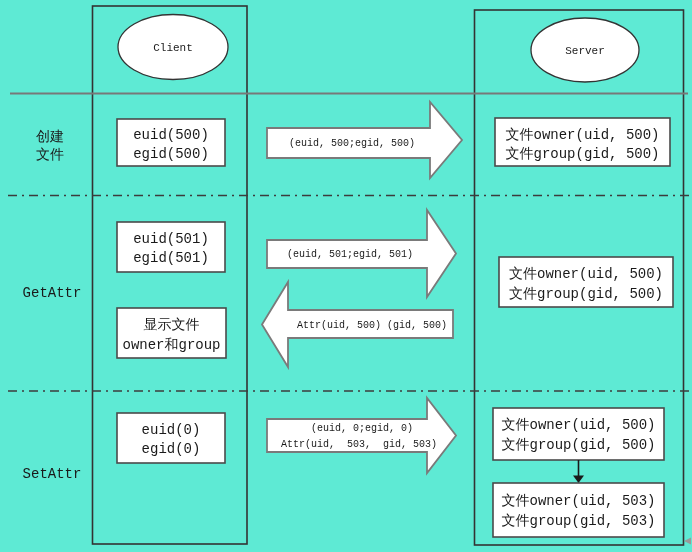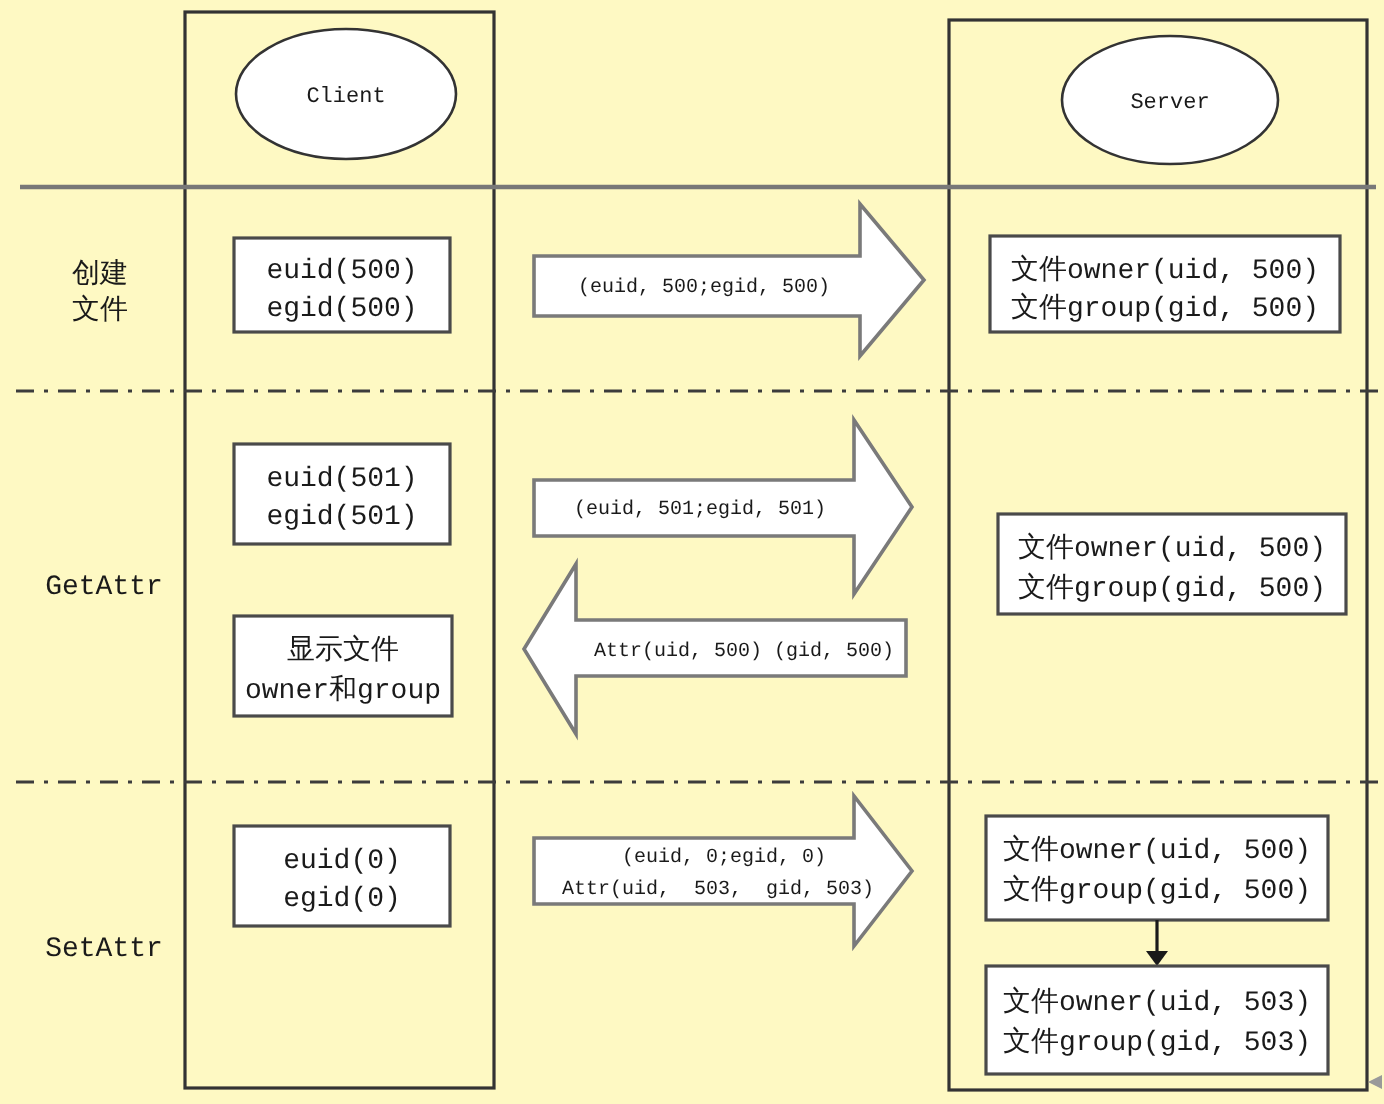--- a/index.html
+++ b/index.html
@@ -1,17 +1,17 @@
 <!DOCTYPE html>
 <html><head>
 <meta charset="utf-8">
 <style>
   html,body { margin:0; padding:0; background:#ffffff; }
   .canvas {
-    width:692px; height:552px; position:relative; background:#fef9c3;
+    width:692px; height:552px; position:relative; background:#5eead4;
     font-family:"Liberation Mono","DejaVu Sans Mono",monospace;
   }
   svg { display:block; }
   svg text {
     font-family:"Liberation Mono","DejaVu Sans Mono",monospace;
     fill:#1a1a1a;
   }
   .t14 { font-size:14px; }
   .t11 { font-size:11px; }
   .t10 { font-size:10px; }

